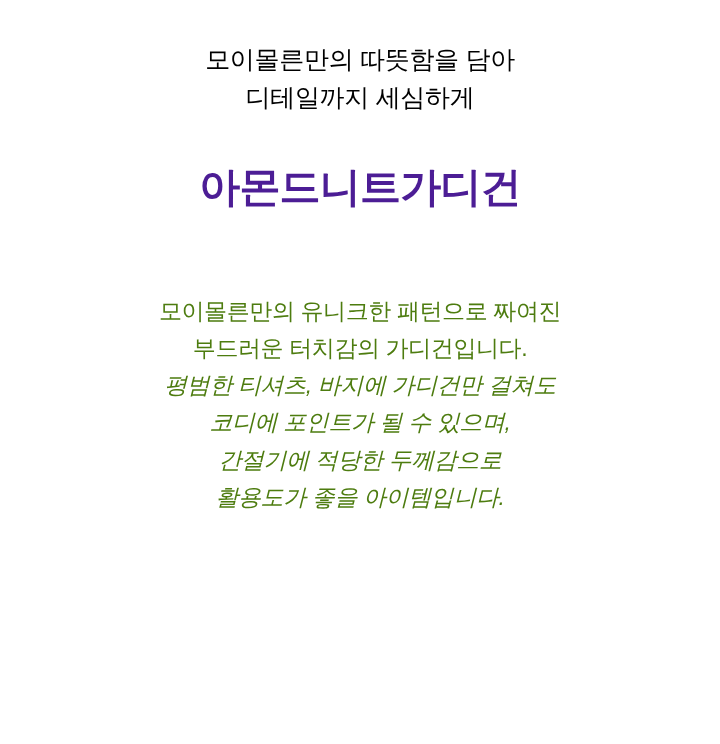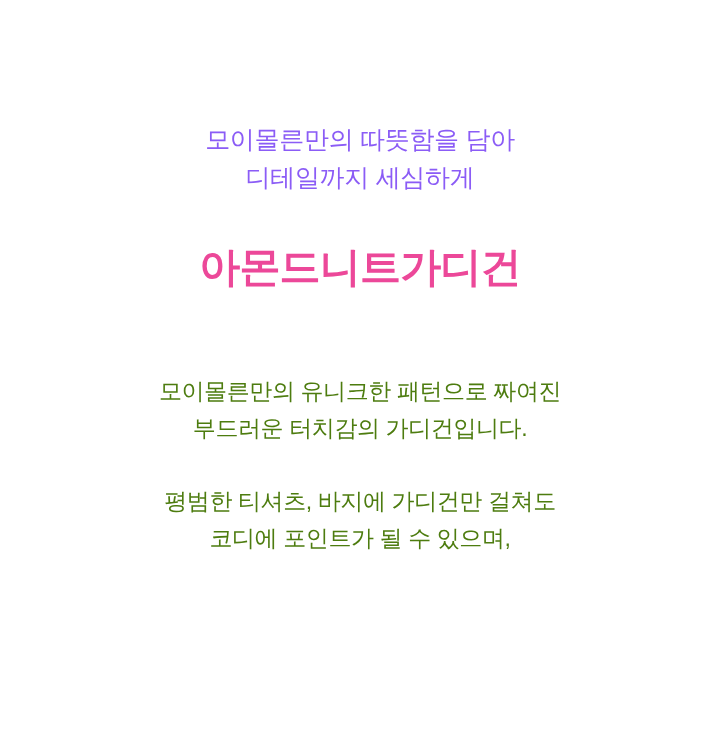--- a/index.html
+++ b/index.html
@@ -17,65 +17,67 @@
     width: 720px;
     height: 744px;
     box-sizing: border-box;
     display: flex;
     flex-direction: column;
     align-items: center;
     background: #ffffff;
     overflow: hidden;
   }
   .eyebrow {
-    margin-top: 120px;
+    margin-top: 40px;
     text-align: center;
-    color: #8b5cf6;
+    color: #000000;
     font-size: 25px;
     line-height: 1.52;
     font-weight: 400;
     letter-spacing: -0.3px;
     white-space: pre-line;
   }
   .title {
     margin-top: 46px;
     text-align: center;
-    color: #ec4899;
+    color: #4c1d95;
     font-size: 41px;
     font-weight: 700;
     letter-spacing: -0.8px;
     line-height: 1.25;
   }
   .body-copy {
     margin-top: 52px;
     text-align: center;
     color: #4d7c0f;
     font-size: 23px;
     line-height: 1.62;
     font-weight: 400;
     letter-spacing: -0.4px;
   }
   .para {
     margin: 0;
     white-space: pre-line;
   }
   .para + .para {
-    margin-top: 36px;
+    font-style: italic;
   }
 </style>
 </head>
 <body>
 
 <div class="page">
 
   <div class="eyebrow">모이몰른만의 따뜻함을 담아
 디테일까지 세심하게</div>
 
   <h1 class="title">아몬드니트가디건</h1>
 
   <div class="body-copy">
     <p class="para">모이몰른만의 유니크한 패턴으로 짜여진
 부드러운 터치감의 가디건입니다.</p>
     <p class="para">평범한 티셔츠, 바지에 가디건만 걸쳐도
 코디에 포인트가 될 수 있으며,</p>
+    <p class="para">간절기에 적당한 두께감으로
+활용도가 좋을 아이템입니다.</p>
   </div>
 
 </div>
 
 </body></html>

